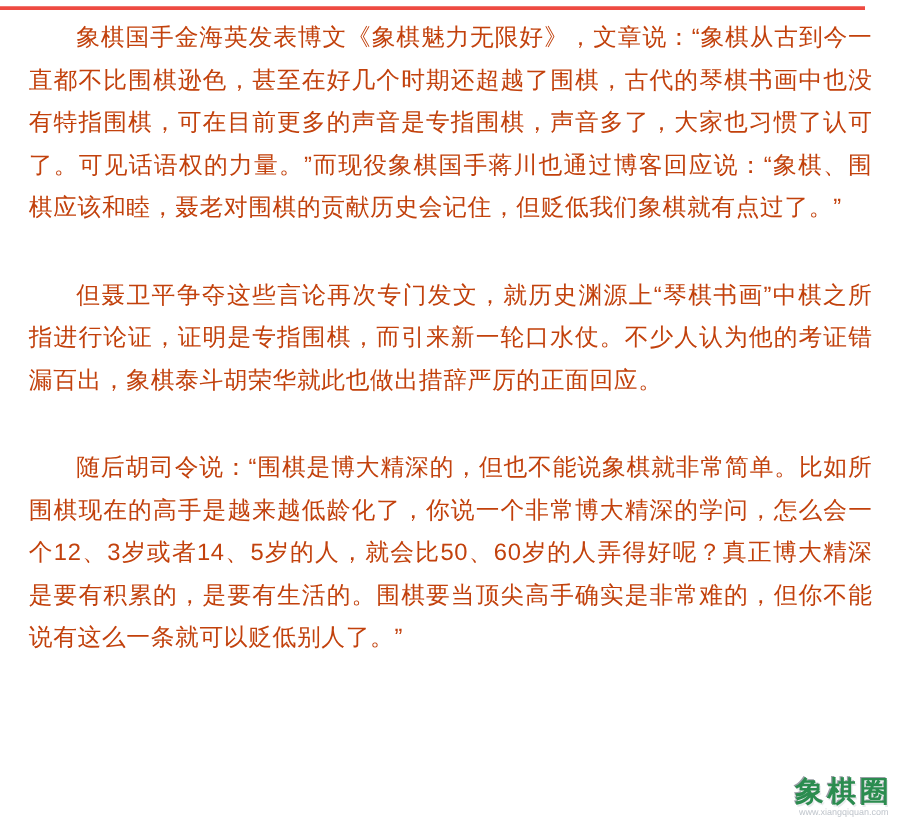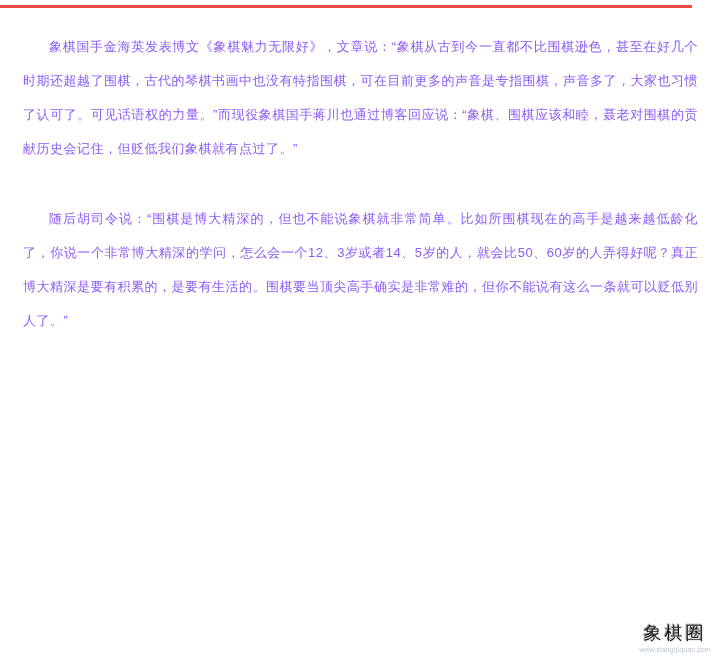--- a/index.html
+++ b/index.html
@@ -24,43 +24,43 @@
   }
   .article {
     position: absolute;
     top: 14px;
     left: 0;
     width: 724px;
     padding: 0;
     box-sizing: border-box;
   }
   .article p {
-    margin: 16px 0 36px 0;
+    margin: 0 0 36px 0;
     padding: 0 26px 0 23px;
-    font-size: 13px;
+    font-size: 19px;
     line-height: 34px;
-    color: #8b5cf6;
+    color: #c2410c;
     text-align: justify;
     text-justify: inter-ideograph;
     text-indent: 2em;
     letter-spacing: 0.5px;
   }
   .watermark {
     position: absolute;
     right: 3px;
     bottom: 8px;
     width: 92px;
     text-align: center;
     pointer-events: none;
   }
   .watermark .wm-name {
-    font-size: 18px;
-    font-weight: normal;
+    font-size: 23px;
+    font-weight: bold;
     letter-spacing: 3px;
-    color: #000000;
+    color: #15803d;
     opacity: 0.9;
     text-shadow: 1px 1px 0 #e8eaec, -1px -1px 0 #8d949c;
     line-height: 22px;
     white-space: nowrap;
   }
   .watermark .wm-url {
     font-size: 8px;
     color: #bcc2c9;
     opacity: 0.95;
     line-height: 9px;
@@ -69,19 +69,20 @@
     transform: scale(0.9);
   }
 </style>
 </head>
 <body>
 
 <div class="top-line"></div>
 
 <div class="article">
   <p>象棋国手金海英发表博文《象棋魅力无限好》，文章说：“象棋从古到今一直都不比围棋逊色，甚至在好几个时期还超越了围棋，古代的琴棋书画中也没有特指围棋，可在目前更多的声音是专指围棋，声音多了，大家也习惯了认可了。可见话语权的力量。”而现役象棋国手蒋川也通过博客回应说：“象棋、围棋应该和睦，聂老对围棋的贡献历史会记住，但贬低我们象棋就有点过了。”</p>
+  <p>但聂卫平争夺这些言论再次专门发文，就历史渊源上“琴棋书画”中棋之所指进行论证，证明是专指围棋，而引来新一轮口水仗。不少人认为他的考证错漏百出，象棋泰斗胡荣华就此也做出措辞严厉的正面回应。</p>
   <p>随后胡司令说：“围棋是博大精深的，但也不能说象棋就非常简单。比如所围棋现在的高手是越来越低龄化了，你说一个非常博大精深的学问，怎么会一个12、3岁或者14、5岁的人，就会比50、60岁的人弄得好呢？真正博大精深是要有积累的，是要有生活的。围棋要当顶尖高手确实是非常难的，但你不能说有这么一条就可以贬低别人了。”</p>
 </div>
 
 <div class="watermark">
   <div class="wm-name">象棋圈</div>
   <div class="wm-url">www.xiangqiquan.com</div>
 </div>
 
 </body></html>

